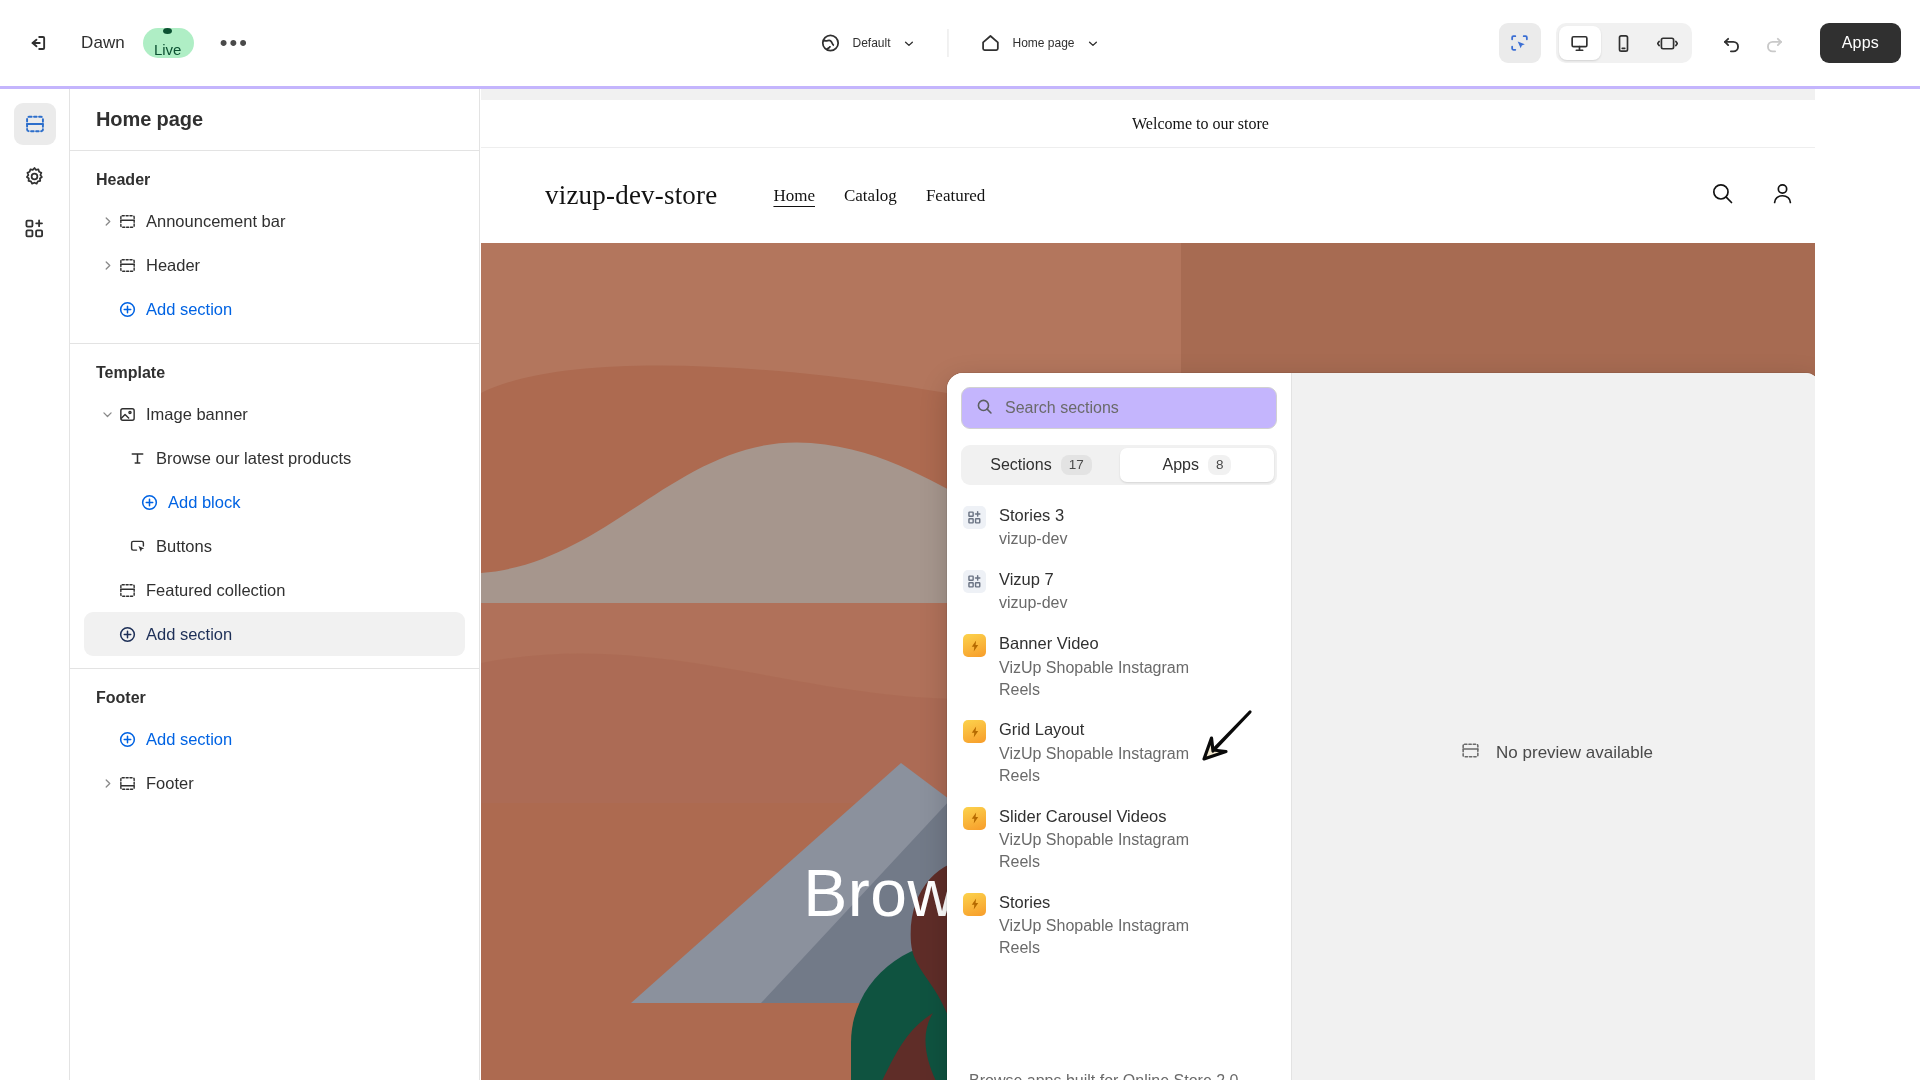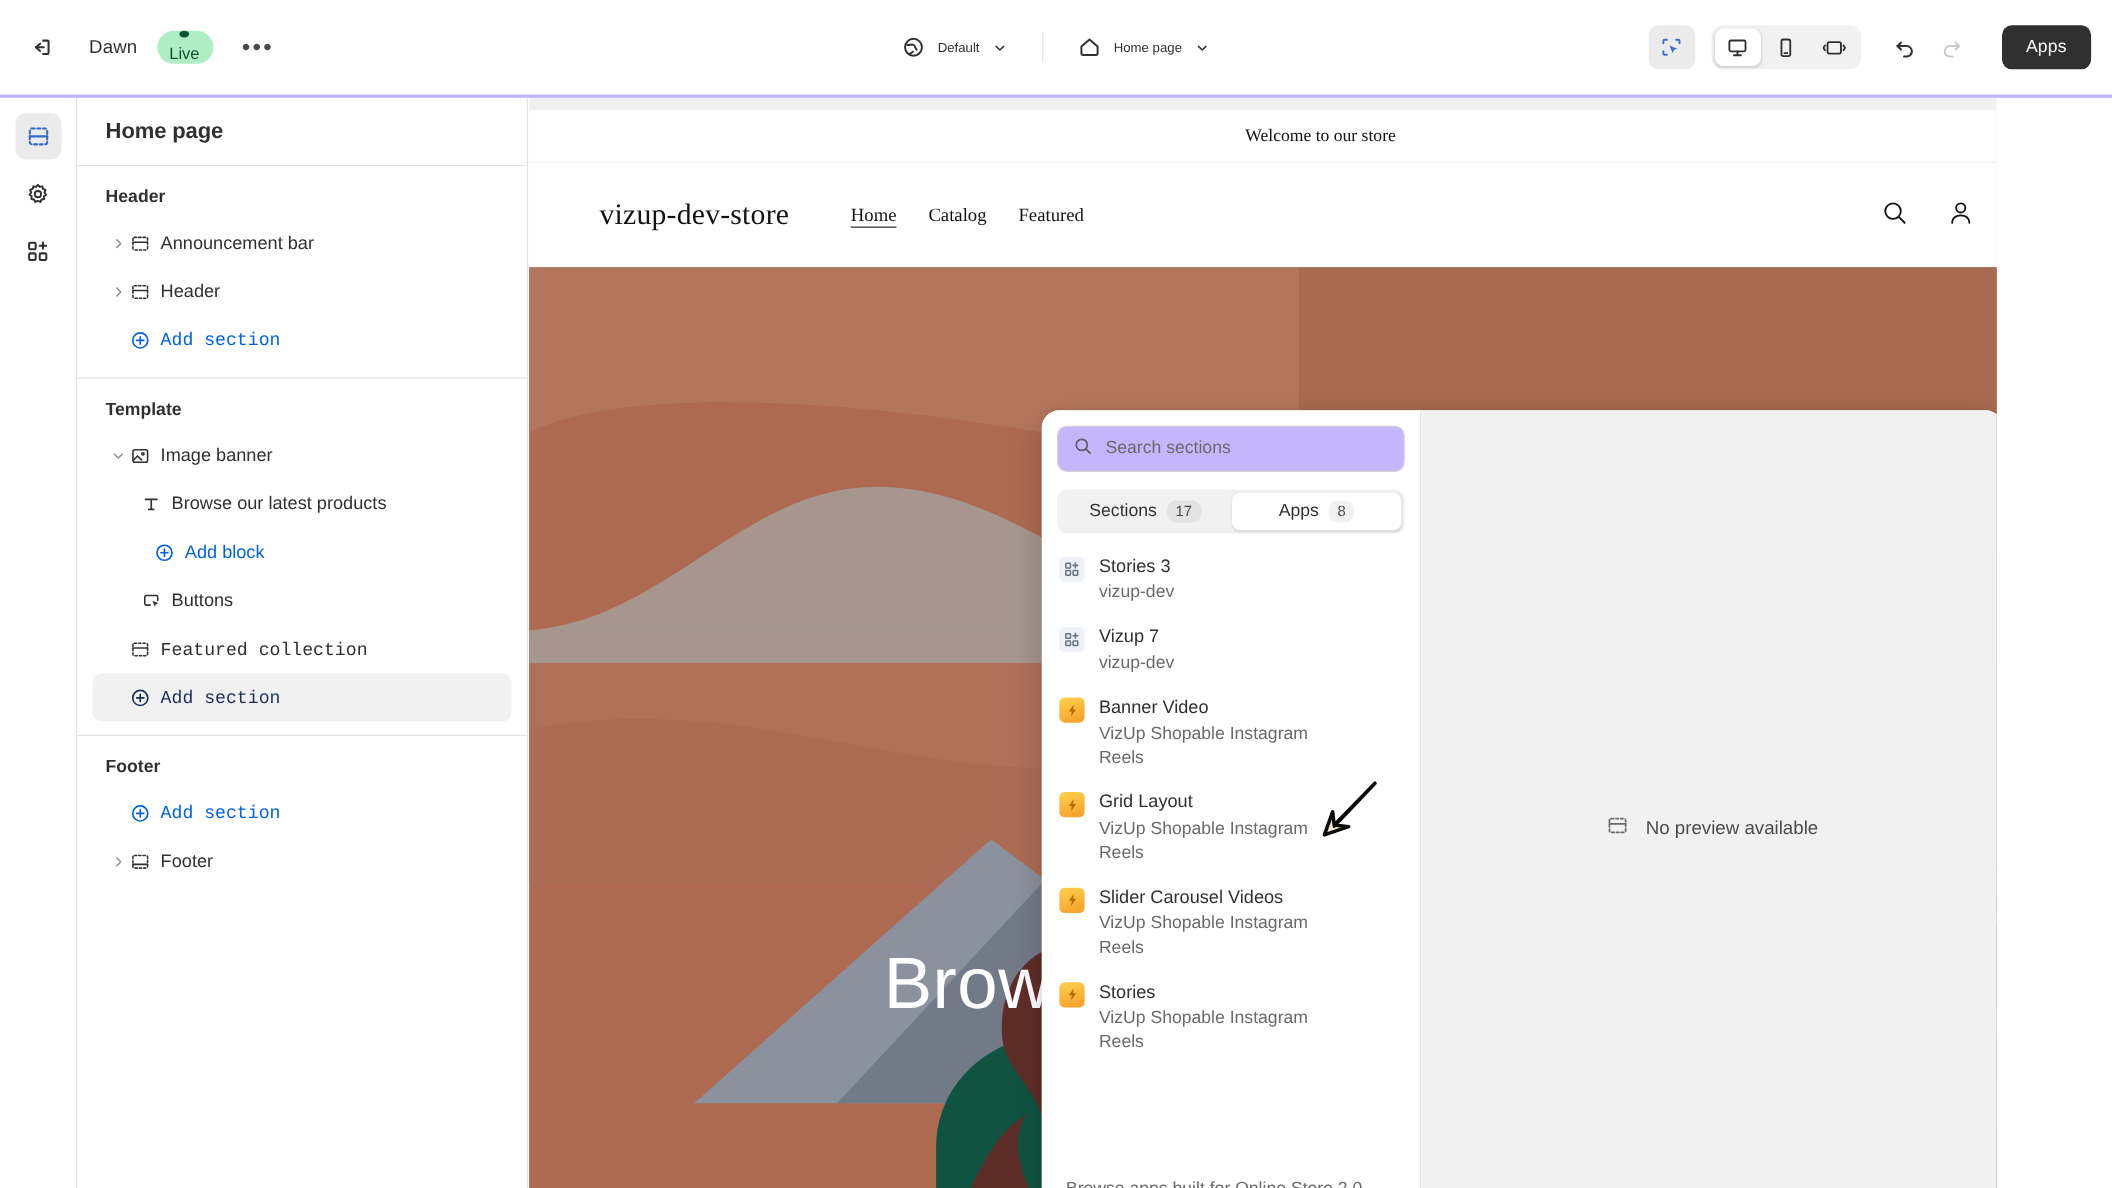--- a/index.html
+++ b/index.html
@@ -107,21 +107,21 @@
     width: 22px; display: flex; align-items: center; justify-content: center;
     flex-shrink: 0; color: #8a8a8a;
   }
   .tree-icon {
     width: 28px; display: flex; align-items: center; justify-content: flex-start;
     flex-shrink: 0; color: #303030;
   }
   .tree-label { font-size: 16.5px; color: #303030; white-space: nowrap; }
   .tree-label.link { color: #0063e3; }
   .tree-label.dark-link { color: #1d2f57; }
-  .indent-1 { padding-left: 34px; font-family: Liberation Mono, monospace; }
+  .indent-1 { padding-left: 34px; }
   .indent-2 { padding-left: 56px; }
   .indent-blk { padding-left: 44px; }
 
   
   .preview {
     position: absolute; top: 89px; left: 481px; width: 1334px; height: 991px;
     background: #f1f1f1; overflow: hidden;
   }
   .store {
     position: absolute; top: 11px; left: 0; width: 1439px; height: 980px;

